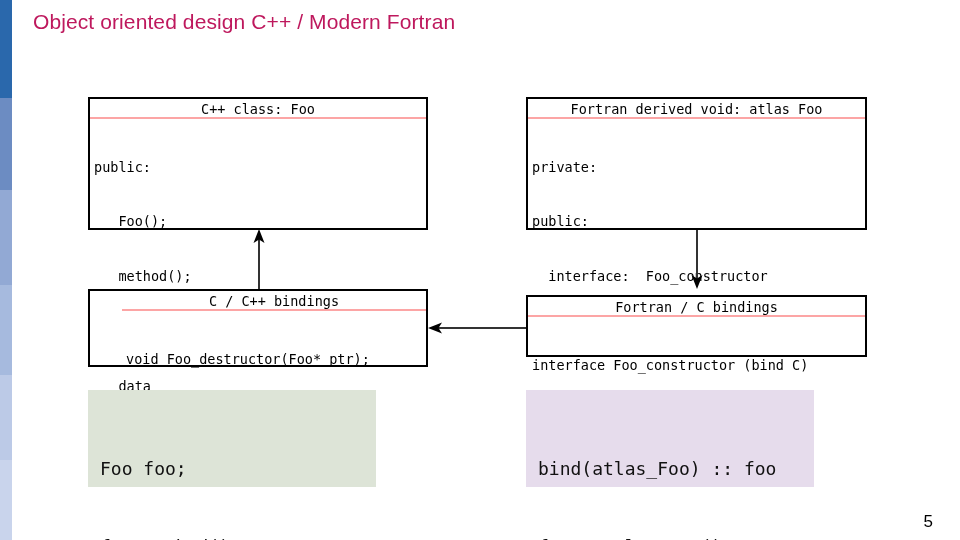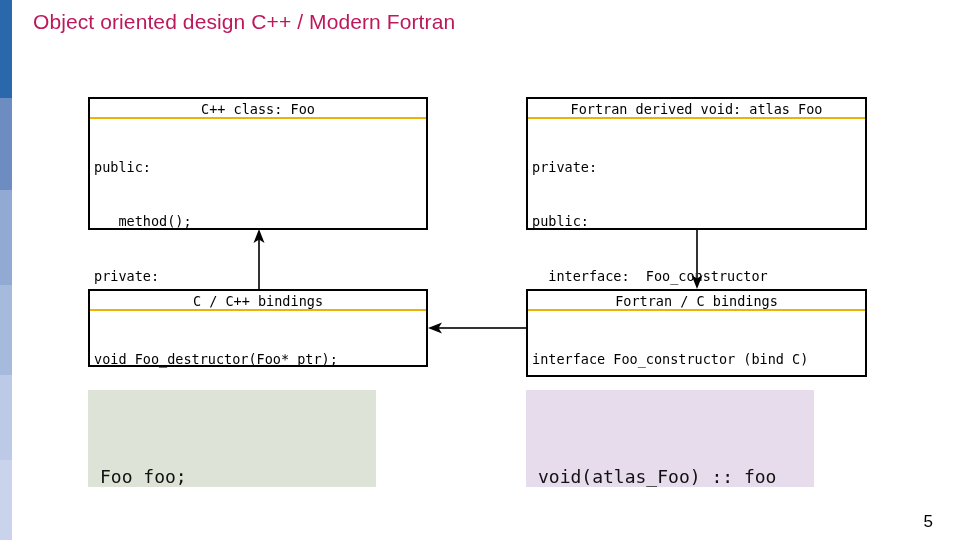--- a/index.html
+++ b/index.html
@@ -32,40 +32,40 @@
     background:#ffffff;
     box-sizing:border-box;
   }
   .box-title{
     height:20px;
     line-height:20px;
     text-align:center;
     font-family:"DejaVu Sans Mono","Liberation Mono",monospace;
     font-size:13.5px;
     color:#000000;
-    border-bottom:2px solid #eab308;
+    border-bottom:2px solid #fca5a5;
     box-sizing:border-box;
     white-space:nowrap;
     overflow:hidden;
   }
   .box-body{
     padding:2px 0 2px 4px;
     font-family:"DejaVu Sans Mono","Liberation Mono",monospace;
     font-size:13.5px;
     line-height:18.3px;
     color:#000000;
     white-space:pre;
   }
   .code-line{white-space:pre;}
 
   
   .sample{
     position:absolute;
     box-sizing:border-box;
-    padding:22px 0 0 12px;
+    padding:14px 0 0 12px;
     font-family:"DejaVu Sans Mono","Liberation Mono",monospace;
     font-size:18px;
     line-height:26px;
     color:#111111;
     white-space:pre;
   }
 
   
   .arrow-svg{position:absolute;left:0;top:0;width:960px;height:540px;pointer-events:none;}
 
@@ -91,60 +91,61 @@
     <div class="rail-seg" style="top:375px;height:85px;background:#bccae7;"></div>
     <div class="rail-seg" style="top:460px;height:80px;background:#c9d4ec;"></div>
   </div>
 
   <div class="title">Object oriented design C++ / Modern Fortran</div>
 
   <div class="box" style="left:88px;top:97px;width:340px;height:133px;">
     <div class="box-title">C++ class: Foo</div>
     <div class="box-body">
       <div class="code-line">public:</div>
+      <div class="code-line">   Foo();</div>
       <div class="code-line">   method();</div>
       <div class="code-line">private:</div>
       <div class="code-line">   data</div>
     </div>
   </div>
 
   <div class="box" style="left:526px;top:97px;width:341px;height:133px;">
     <div class="box-title">Fortran derived void: atlas_Foo</div>
     <div class="box-body">
       <div class="code-line">private:</div>
       <div class="code-line">public:</div>
       <div class="code-line">  interface:  Foo_constructor</div>
       <div class="code-line">  procedure:  method =&gt; Foo_method</div>
     </div>
   </div>
 
-  <div class="box" style="left:88px;top:289px;width:340px;height:78px;">
+  <div class="box" style="left:88px;top:289px;width:340px;height:78px;padding-left:32px;">
     <div class="box-title">C / C++ bindings</div>
     <div class="box-body">
       <div class="code-line">void Foo_destructor(Foo* ptr);</div>
       <div class="code-line">void Foo_method(Foo* ptr);</div>
     </div>
   </div>
 
-  <div class="box" style="left:526px;top:289px;width:341px;height:88px;">
+  <div class="box" style="left:526px;top:295px;width:341px;height:62px;">
     <div class="box-title">Fortran / C bindings</div>
     <div class="box-body">
       <div class="code-line">interface Foo_constructor (bind C)</div>
       <div class="code-line">subroutine Foo_destructor (bind C)</div>
       <div class="code-line">subroutine Foo_method (bind C)</div>
     </div>
   </div>
 
   <div class="sample" style="left:88px;top:390px;width:288px;height:97px;background:#dde4d7;">
     <div class="code-line">Foo foo;</div>
     <div class="code-line">foo.method();</div>
   </div>
 
   <div class="sample" style="left:526px;top:390px;width:288px;height:97px;background:#e6dcec;">
-    <div class="code-line">void(atlas_Foo) :: foo</div>
+    <div class="code-line">bind(atlas_Foo) :: foo</div>
     <div class="code-line">foo = atlas_Foo()</div>
     
   </div>
 
   <svg class="arrow-svg" viewBox="0 0 960 540">
     <defs>
       <marker id="ahead-up" markerWidth="10" markerHeight="10" refX="5" refY="8" orient="auto-start-reverse" markerUnits="userSpaceOnUse">
         <path d="M0,8 L5,0 L10,8 L5,5.5 Z" fill="#000000"></path>
       </marker>
     </defs>

